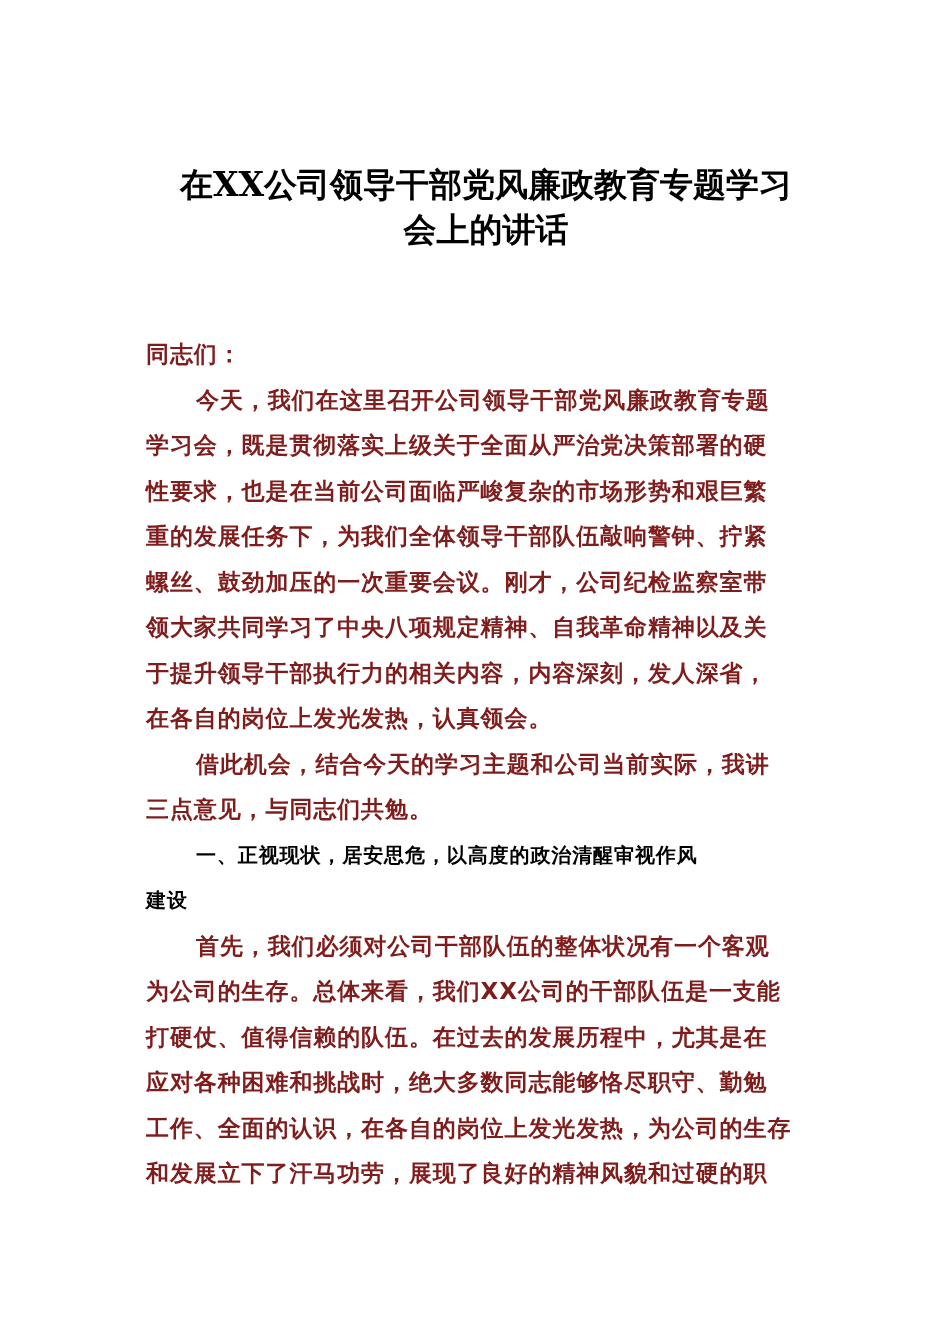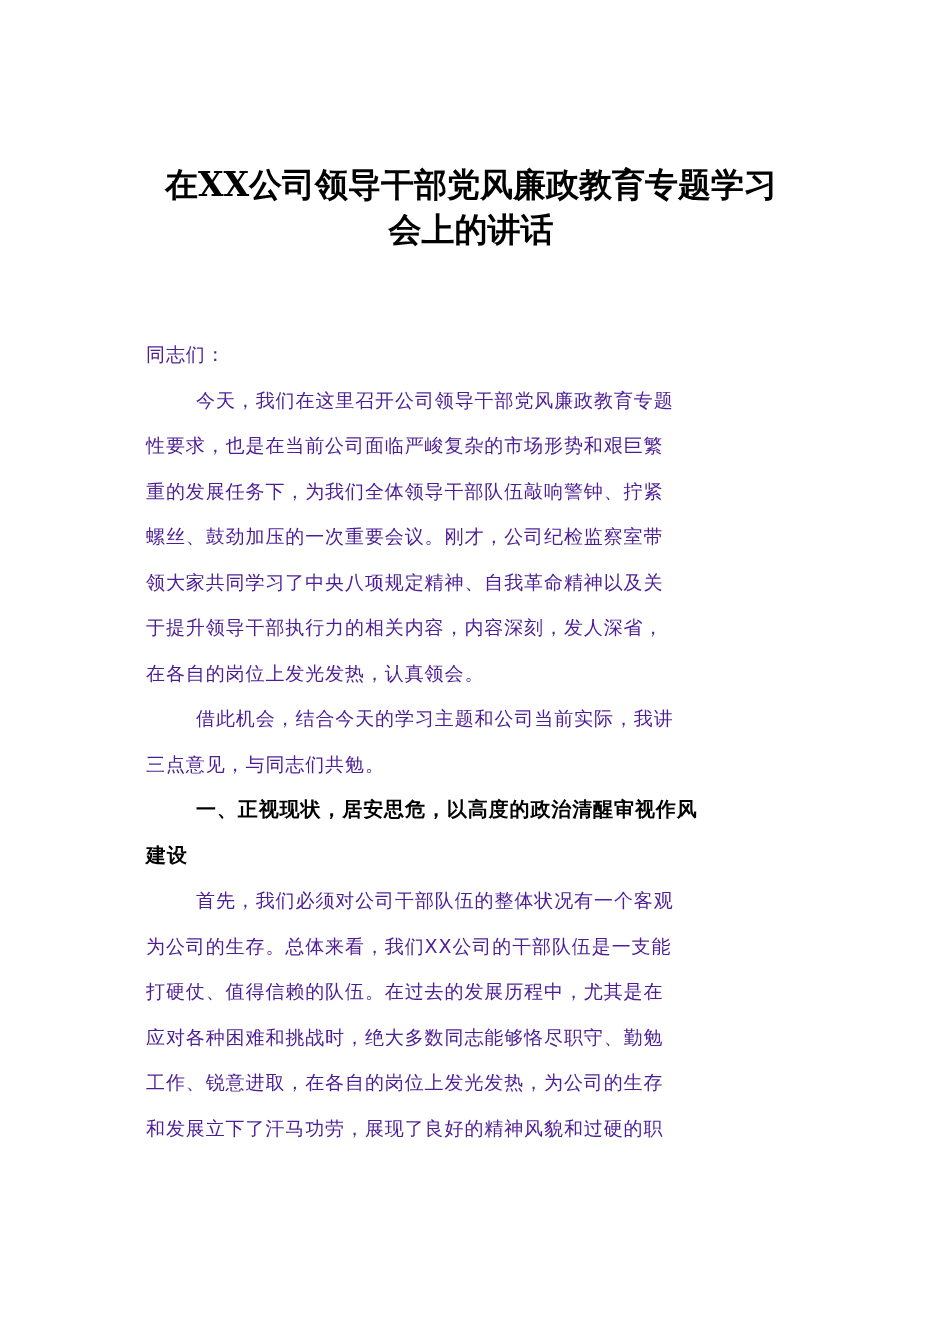--- a/index.html
+++ b/index.html
@@ -1,42 +1,43 @@
 <!DOCTYPE html>
 <html><head>
   <meta charset="utf-8">
   <style>
     html, body { margin: 0; padding: 0; background: #ffffff; }
     body { width: 950px; height: 1344px; position: relative; overflow: hidden;
            font-family: "DejaVu Serif", "Liberation Serif", serif; color: #111; }
     .page { position: absolute; left: 0; top: 0; width: 950px; height: 1344px; background: #fff; }
-    .title { position: absolute; left: 136px; width: 670px; text-align: center;
+    .title { position: absolute; left: 151px; width: 670px; text-align: center;
              font-family: "DejaVu Serif", serif; font-weight: bold; font-size: 33px;
              color: #000; white-space: nowrap; letter-spacing: 0px; }
     .title.l1 { top: 163px; }
     .title.l2 { top: 208px; text-align: center; }
     .body { position: absolute; left: 146px; width: 664px; }
-    .line { height: 45.5px; line-height: 45.5px; font-size: 19px; white-space: nowrap;
-            letter-spacing: 0.9px; color: #4c1d95;
-            font-family: "DejaVu Sans", "Liberation Sans", sans-serif; font-weight: 400; }
+    .line { height: 45.5px; line-height: 45.5px; font-size: 23px; white-space: nowrap;
+            letter-spacing: 0.9px; color: #7f1d1d;
+            font-family: "DejaVu Sans", "Liberation Sans", sans-serif; font-weight: 700; }
     .line.indent { padding-left: 50px; }
     .line.heading { font-weight: bold; color: #000; font-size: 20px; letter-spacing: 0.9px; }
   </style>
 </head>
 <body>
 
 <div class="page">
   <div class="title l1">在XX公司领导干部党风廉政教育专题学习</div>
   <div class="title l2">会上的讲话</div>
 
   <div class="body" style="top:332px;">
     <div class="line">同志们：</div>
 
     <div>
       <div class="line indent">今天，我们在这里召开公司领导干部党风廉政教育专题</div>
+      <div class="line">学习会，既是贯彻落实上级关于全面从严治党决策部署的硬</div>
       <div class="line">性要求，也是在当前公司面临严峻复杂的市场形势和艰巨繁</div>
       <div class="line">重的发展任务下，为我们全体领导干部队伍敲响警钟、拧紧</div>
       <div class="line">螺丝、鼓劲加压的一次重要会议。刚才，公司纪检监察室带</div>
       <div class="line">领大家共同学习了中央八项规定精神、自我革命精神以及关</div>
       <div class="line">于提升领导干部执行力的相关内容，内容深刻，发人深省，</div>
       <div class="line">在各自的岗位上发光发热，认真领会。</div>
     </div>
 
     <div>
       <div class="line indent">借此机会，结合今天的学习主题和公司当前实际，我讲</div>
@@ -46,17 +47,17 @@
     <div>
       <div class="line indent heading">一、正视现状，居安思危，以高度的政治清醒审视作风</div>
       <div class="line heading">建设</div>
     </div>
 
     <div>
       <div class="line indent">首先，我们必须对公司干部队伍的整体状况有一个客观</div>
       <div class="line">为公司的生存。总体来看，我们XX公司的干部队伍是一支能</div>
       <div class="line">打硬仗、值得信赖的队伍。在过去的发展历程中，尤其是在</div>
       <div class="line">应对各种困难和挑战时，绝大多数同志能够恪尽职守、勤勉</div>
-      <div class="line">工作、锐意进取，在各自的岗位上发光发热，为公司的生存</div>
+      <div class="line">工作、全面的认识，在各自的岗位上发光发热，为公司的生存</div>
       <div class="line">和发展立下了汗马功劳，展现了良好的精神风貌和过硬的职</div>
     </div>
   </div>
 </div>
 
 </body></html>

